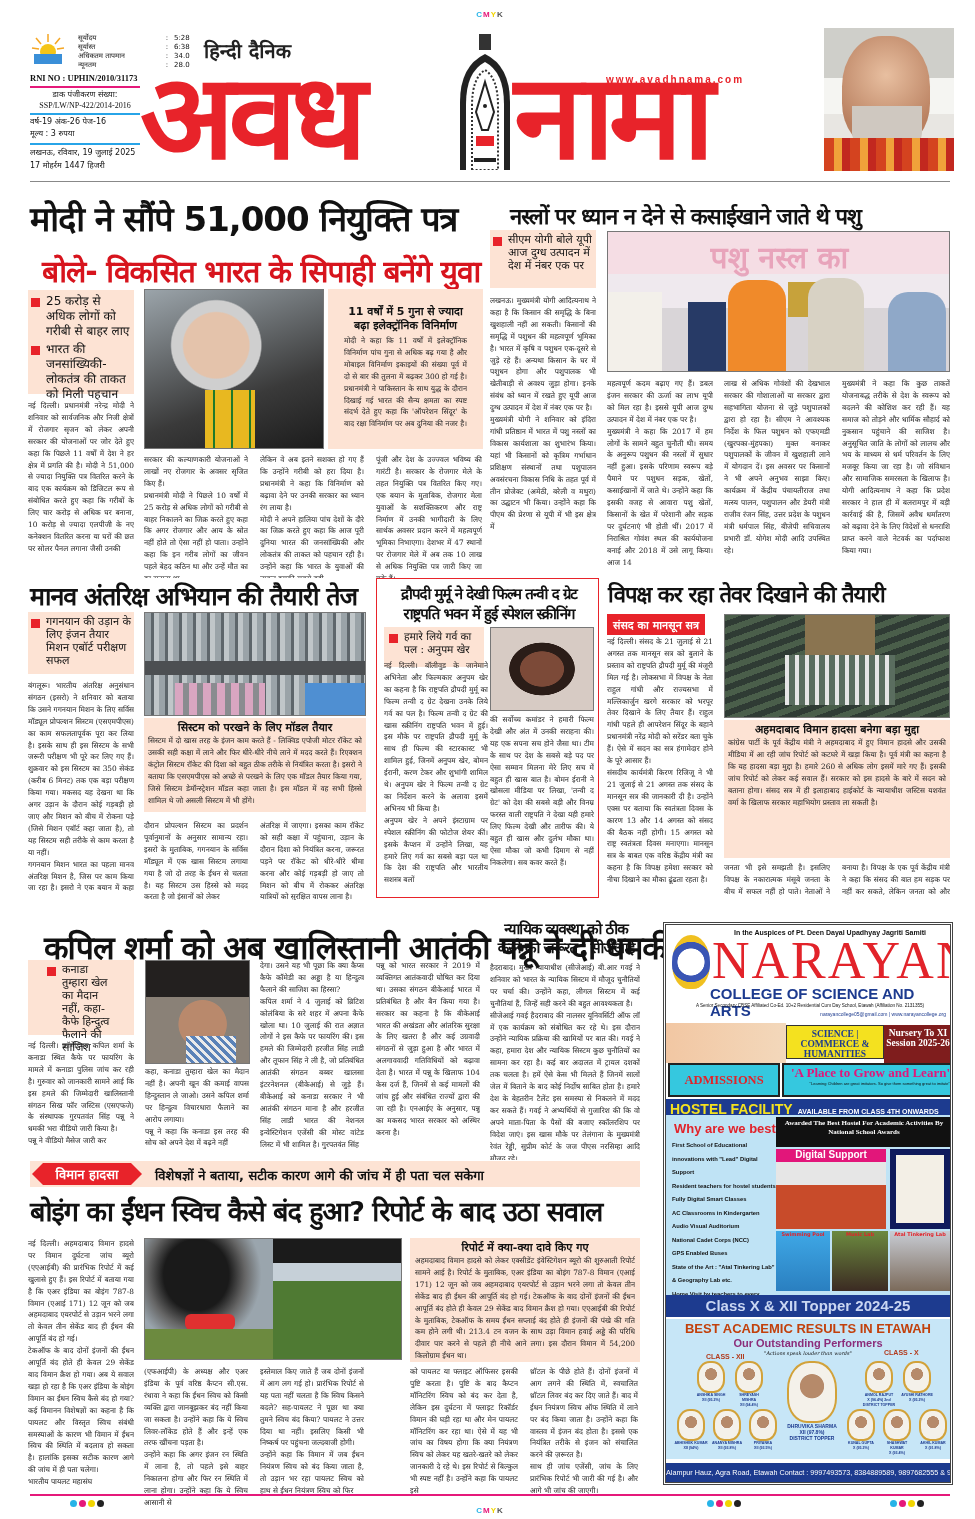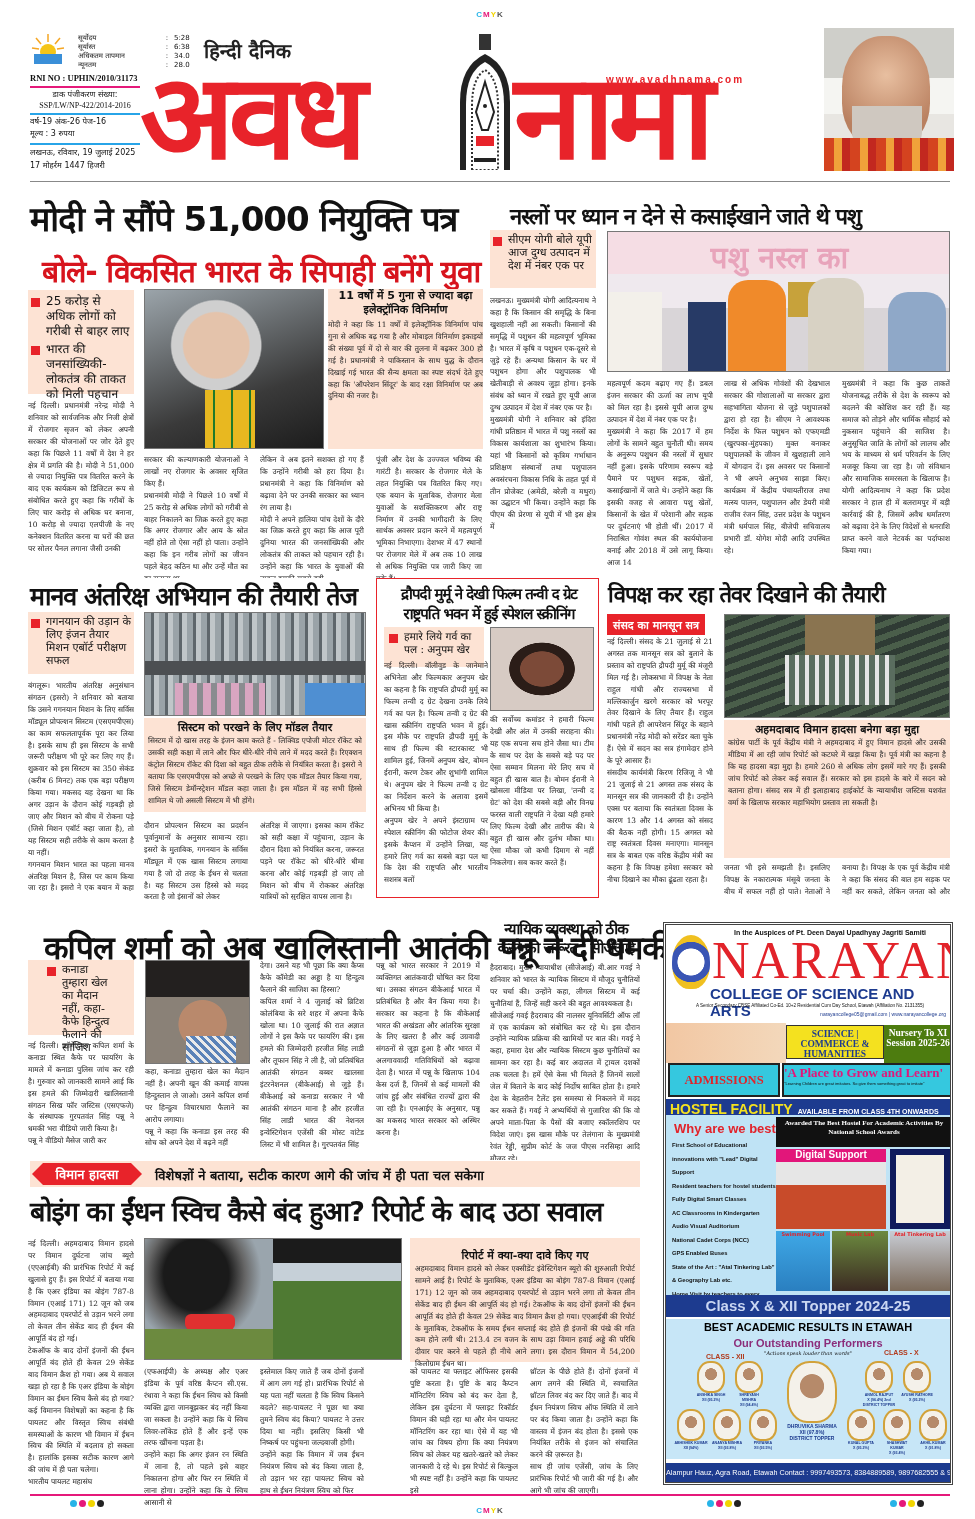--- a/index.html
+++ b/index.html
@@ -125,21 +125,21 @@
   </ul>
 </div>
 <div class="abs txt" style="left:28px;top:400px;width:106px;height:178px">नई दिल्ली। प्रधानमंत्री नरेन्द्र मोदी ने शनिवार को सार्वजनिक और निजी क्षेत्रों में रोजगार सृजन को लेकर अपनी सरकार की योजनाओं पर जोर देते हुए कहा कि पिछले 11 वर्षों में देश ने हर क्षेत्र में प्रगति की है। मोदी ने 51,000 से ज्यादा नियुक्ति पत्र वितरित करने के बाद एक कार्यक्रम को डिजिटल रूप से संबोधित करते हुए कहा कि गरीबों के लिए चार करोड़ से अधिक घर बनाना, 10 करोड़ से ज्यादा एलपीजी के नए कनेक्शन वितरित करना या घरों की छत पर सोलर पैनल लगाना जैसी उनकी</div>
 <div class="abs photo" style="left:144px;top:289px;width:180px;height:160px;background:radial-gradient(circle at 40% 35%,#e4c3ab 0 22%,#cfcfcf 23% 30%,transparent 31%),linear-gradient(160deg,#9ba4aa,#3a3a3a 65%,#1c1c1c);">
   <div style="position:absolute;left:60px;top:100px;width:50px;height:60px;background:repeating-linear-gradient(90deg,#e8b820 0 8px,#1f7a2a 8px 10px,#e8b820 10px 18px)"></div>
 </div>
 <div class="abs txt" style="left:144px;top:454px;width:104px;height:124px;white-space:pre-line">सरकार की कल्याणकारी योजनाओं ने लाखों नए रोजगार के अवसर सृजित किए हैं।
 प्रधानमंत्री मोदी ने पिछले 10 वर्षों में 25 करोड़ से अधिक लोगों को गरीबी से बाहर निकालने का जिक्र करते हुए कहा कि अगर रोजगार और आय के स्रोत नहीं होते तो ऐसा नहीं हो पाता। उन्होंने कहा कि इन गरीब लोगों का जीवन पहले बेहद कठिन था और उन्हें मौत का डर सताता था</div>
 <div class="abs txt" style="left:260px;top:454px;width:104px;height:124px;white-space:pre-line">लेकिन वे अब इतने सशक्त हो गए हैं कि उन्होंने गरीबी को हरा दिया है। प्रधानमंत्री ने कहा कि विनिर्माण को बढ़ावा देने पर उनकी सरकार का ध्यान रंग लाया है।
 मोदी ने अपने हालिया पांच देशों के दौरे का जिक्र करते हुए कहा कि आज पूरी दुनिया भारत की जनसांख्यिकी और लोकतंत्र की ताकत को पहचान रही है। उन्होंने कहा कि भारत के युवाओं की ताकत इसकी सबसे बड़ी</div>
-<div class="abs pinkbox" style="left:328px;top:289px;width:155px;height:160px;padding:0">
+<div class="abs pinkbox" style="left:328px;top:289px;width:155px;height:160px;padding:16px">
   <div class="subhead">11 वर्षों में 5 गुना से ज्यादा बढ़ा इलेक्ट्रॉनिक विनिर्माण</div>
   <div class="txt" style="height:120px;margin-top:2px">मोदी ने कहा कि 11 वर्षों में इलेक्ट्रॉनिक विनिर्माण पांच गुना से अधिक बढ़ गया है और मोबाइल विनिर्माण इकाइयों की संख्या पूर्व में दो से बार की तुलना में बढ़कर 300 हो गई है। प्रधानमंत्री ने पाकिस्तान के साथ युद्ध के दौरान दिखाई गई भारत की सैन्य क्षमता का स्पष्ट संदर्भ देते हुए कहा कि 'ऑपरेशन सिंदूर' के बाद रक्षा विनिर्माण पर अब दुनिया की नजर है।</div>
 </div>
 <div class="abs txt" style="left:376px;top:454px;width:106px;height:124px">पूंजी और देश के उज्ज्वल भविष्य की गारंटी है। सरकार के रोजगार मेले के तहत नियुक्ति पत्र वितरित किए गए। एक बयान के मुताबिक, रोजगार मेला युवाओं के सशक्तिकरण और राष्ट्र निर्माण में उनकी भागीदारी के लिए सार्थक अवसर प्रदान करने में महत्वपूर्ण भूमिका निभाएगा। देशभर में 47 स्थानों पर रोजगार मेले में अब तक 10 लाख से अधिक नियुक्ति पत्र जारी किए जा चुके हैं।</div>
 
 <div class="abs h-big" style="left:510px;top:200px;font-size:22px">नस्लों पर ध्यान न देने से कसाईखाने जाते थे पशु</div>
 <div class="abs pinkbox" style="left:490px;top:230px;width:106px;height:58px;padding:3px 2px">
   <ul class="bullets" style="font-size:11px;line-height:13px">
       <li>सीएम योगी बोले यूपी आज दुग्ध उत्पादन में देश में नंबर एक पर</li>
     </ul>
@@ -240,42 +240,42 @@
   <div style="flex:1;background:radial-gradient(ellipse at 40% 30%,#1a1a1a 0 30%,#666 45%,#9aa5ad 60%);position:relative">
     <div style="position:absolute;left:40px;top:75px;width:50px;height:16px;background:#e03030;border-radius:6px"></div>
     <div style="position:absolute;left:0;bottom:0;width:100%;height:30px;background:#6c8a3f"></div>
   </div>
   <div style="flex:1;background:linear-gradient(#1b1b1b 0 20%,#c6d0d8 20% 35%,#4f7a33 35%)"></div>
 </div>
 <div class="abs txt" style="left:144px;top:1366px;width:104px;height:144px;white-space:pre-line">(एफआईपी) के अध्यक्ष और एअर इंडिया के पूर्व वरिष्ठ कैप्टन सी.एस. रंधावा ने कहा कि ईंधन स्विच को किसी व्यक्ति द्वारा जानबूझकर बंद नहीं किया जा सकता है। उन्होंने कहा कि ये स्विच लिवर-लॉकेड होते हैं और इन्हें एक तरफ खींचना पड़ता है।
 उन्होंने कहा कि अगर इंजन रन स्थिति में लाना है, तो पहले इसे बाहर निकालना होगा और फिर रन स्थिति में लाना होगा। उन्होंने कहा कि ये स्विच आसानी से</div>
 <div class="abs txt" style="left:260px;top:1366px;width:104px;height:144px;white-space:pre-line">इस्तेमाल किए जाते हैं जब दोनों इंजनों में आग लग गई हो। प्रारंभिक रिपोर्ट से यह पता नहीं चलता है कि स्विच किसने बदले? सह-पायलट ने पूछा था क्या तुमने स्विच बंद किया? पायलट ने उत्तर दिया था नहीं। इसलिए किसी भी निष्कर्ष पर पहुंचना जल्दबाजी होगी।
 उन्होंने कहा कि विमान में जब ईंधन नियंत्रण स्विच को बंद किया जाता है, तो उड़ान भर रहा पायलट स्विच को हाथ से ईंधन नियंत्रण स्विच को फिर</div>
-<div class="abs pinkbox" style="left:410px;top:1238px;width:230px;height:124px;padding:11px 5px">
+<div class="abs pinkbox" style="left:410px;top:1238px;width:230px;height:124px;padding:3px 5px">
   <div class="subhead">रिपोर्ट में क्या-क्या दावे किए गए</div>
   <div class="txt" style="height:104px">अहमदाबाद विमान हादसे को लेकर एक्सीडेंट इंवेस्टिगेशन ब्यूरो की शुरुआती रिपोर्ट सामने आई है। रिपोर्ट के मुताबिक, एअर इंडिया का बोइंग 787-8 विमान (एआई 171) 12 जून को जब अहमदाबाद एयरपोर्ट से उड़ान भरने लगा तो केवल तीन सेकेंड बाद ही ईंधन की आपूर्ति बंद हो गई। टेकऑफ के बाद दोनों इंजनों की ईंधन आपूर्ति बंद होते ही केवल 29 सेकेंड बाद विमान क्रैश हो गया। एएआईबी की रिपोर्ट के मुताबिक, टेकऑफ के समय ईंधन सप्लाई बंद होते ही इंजनों की पंखे की गति कम होने लगी थी। 213.4 टन वजन के साथ उड़ा विमान हवाई अड्डे की परिधि दीवार पार करने से पहले ही नीचे आने लगा। इस दौरान विमान में 54,200 किलोग्राम ईंधन था।</div>
 </div>
 <div class="abs txt" style="left:410px;top:1366px;width:108px;height:144px">को पायलट या फ्लाइट ऑफिसर इसकी पुष्टि करता है। पुष्टि के बाद कैप्टन मॉनिटरिंग स्विच को बंद कर देता है, लेकिन इस दुर्घटना में फ्लाइट रिकॉर्डर विमान की घड़ी रहा था और मेन पायलट मॉनिटरिंग कर रहा था। ऐसे में यह भी जांच का विषय होगा कि क्या नियंत्रण स्विच को लेकर यह खतरे-खतरे को लेकर जानकारी दे रहे थे। इस रिपोर्ट से बिल्कुल भी स्पष्ट नहीं है। उन्होंने कहा कि पायलट इसे</div>
 <div class="abs txt" style="left:530px;top:1366px;width:108px;height:144px;white-space:pre-line">थ्रॉटल के पीछे होते हैं। दोनों इंजनों में आग लगने की स्थिति में, स्वचालित थ्रॉटल लिवर बंद कर दिए जाते हैं। बाद में ईंधन नियंत्रण स्विच ऑफ स्थिति में लाने पर बंद किया जाता है। उन्होंने कहा कि वास्तव में इंजन बंद होता है। इससे एक नियंत्रित तरीके से इंजन को संचालित करने की ज़रूरत है।
 साथ ही जांच एजेंसी, जांच के लिए प्रारंभिक रिपोर्ट भी जारी की गई है। और आगे भी जांच की जाएगी।</div>
 
 <div class="abs ad" style="left:663px;top:922px;width:290px;height:563px">
   <div style="position:absolute;left:0;top:0;width:100%;height:108px;background:#fff">
     <div style="position:absolute;left:44px;top:4px;width:240px;font-size:7px;font-weight:bold;font-family:'Liberation Sans',sans-serif;text-align:center">In the Auspices of Pt. Deen Dayal Upadhyay Jagriti Samiti</div>
     <div style="position:absolute;left:6px;top:10px;width:38px;height:54px;border-radius:50% 50% 45% 45%;background:radial-gradient(circle,#fff 0 40%,#3a55b4 42% 60%,#f0c020 62%)"></div>
     <div style="position:absolute;left:46px;top:12px;font-family:'Liberation Serif',serif;font-size:52px;line-height:48px;color:#e2232a;letter-spacing:2px">NARAYAN</div>
     <div style="position:absolute;left:44px;top:60px;font-family:'Liberation Sans',sans-serif;font-weight:bold;font-size:15px;color:#1d3b8f">COLLEGE OF SCIENCE AND ARTS</div>
     <div style="position:absolute;left:2px;top:78px;width:284px;font-family:'Liberation Sans',sans-serif;font-size:4.6px;text-align:center">A Senior Secondary CBSE Affiliated Co-Ed. 10+2 Residential Cum Day School, Etawah (Affiliation No. 2131355)</div>
     <div style="position:absolute;right:4px;top:86px;font-family:'Liberation Sans',sans-serif;font-size:5px;color:#1d3b8f">narayancollege05@gmail.com | www.narayancollege.org</div>
   </div>
   <div style="position:absolute;left:0;top:98px;width:120px;height:40px;background:linear-gradient(90deg,#f2c7a3,#f3d8bb)"></div>
   <div style="position:absolute;left:120px;top:100px;width:98px;height:34px;background:#f4e11f;border:1px solid #333;font-family:'Liberation Serif',serif;font-weight:bold;font-size:9.5px;color:#1d3b8f;text-align:center;padding:3px 2px">SCIENCE | COMMERCE &amp; HUMANITIES</div>
-  <div style="position:absolute;left:218px;top:100px;width:68px;height:46px;background:#4d7c0f;color:#fff;font-family:'Liberation Serif',serif;font-weight:bold;font-size:9.5px;text-align:center;padding:3px 2px">Nursery To XI Session 2025-26</div>
+  <div style="position:absolute;left:218px;top:100px;width:68px;height:46px;background:#7f1d1d;color:#fff;font-family:'Liberation Serif',serif;font-weight:bold;font-size:9.5px;text-align:center;padding:3px 2px">Nursery To XI Session 2025-26</div>
   <div style="position:absolute;left:2px;top:138px;width:112px;height:34px;background:#35c8df;border:2px solid #222;font-family:'Liberation Serif',serif;font-weight:bold;font-size:12.5px;color:#e2232a;text-align:center;line-height:30px">ADMISSIONS OPEN</div>
-  <div style="position:absolute;left:116px;top:138px;width:170px;height:34px;background:#35c8df;border:2px solid #222;text-align:left">
+  <div style="position:absolute;left:116px;top:138px;width:170px;height:34px;background:#35c8df;border:2px solid #222;text-align:right">
     <div style="font-family:'Liberation Serif',serif;font-weight:bold;font-size:13px;color:#e2167a">'A Place to Grow and Learn'</div>
     <div style="font-family:'Liberation Sans',sans-serif;font-size:4px">"Learning Children are great imitators. So give them something great to imitate"</div>
   </div>
   <div style="position:absolute;left:0;top:174px;width:100%;height:16px;background:#1d3b8f;white-space:nowrap;padding-left:4px">
     <span style="font-family:'Liberation Sans',sans-serif;font-weight:bold;font-size:14px;color:#f4e11f">HOSTEL FACILITY</span>
     <span style="font-family:'Liberation Sans',sans-serif;font-weight:bold;font-size:7px;color:#fff">AVAILABLE FROM CLASS 4TH ONWARDS</span>
   </div>
   <div style="position:absolute;left:0;top:190px;width:100%;height:180px;background:#bfe3f5"></div>
   <div style="position:absolute;left:8px;top:196px;font-family:'Liberation Sans',sans-serif;font-weight:bold;font-size:13px;color:#e2232a">Why are we best...</div>
   <ul style="position:absolute;left:6px;top:214px;width:104px;list-style:none;font-family:'Liberation Sans',sans-serif;font-size:5.8px;line-height:13.5px;font-weight:bold">
@@ -300,21 +300,21 @@
       <div style="font-size:5px;color:#e2232a;font-weight:bold;text-align:center">Swimming Pool</div>
     </div>
   <div style="position:absolute;left:166px;top:306px;width:56px;height:60px;background:linear-gradient(#6c8a3f,#3b2a22)">
       <div style="font-size:5px;color:#e2232a;font-weight:bold;text-align:center">Music Lab</div>
     </div>
   <div style="position:absolute;left:224px;top:306px;width:60px;height:60px;background:linear-gradient(#c8ccd4,#7b6a5a)">
       <div style="font-size:5px;color:#e2232a;font-weight:bold;text-align:center">Atal Tinkering Lab</div>
     </div>
   <div style="position:absolute;left:0;top:370px;width:100%;height:22px;background:#1d3b8f;font-family:'Liberation Sans',sans-serif;font-weight:bold;font-size:15px;color:#c9d6f2;text-align:center;line-height:22px">Class X &amp; XII Topper 2024-25</div>
   <div style="position:absolute;left:0;top:394px;width:100%;height:140px;background:#c7e6f7"></div>
-  <div style="position:absolute;left:0;top:396px;width:100%;font-family:'Liberation Sans',sans-serif;font-weight:bold;font-size:11px;color:#000000;text-align:center">BEST ACADEMIC RESULTS IN ETAWAH</div>
+  <div style="position:absolute;left:0;top:396px;width:100%;font-family:'Liberation Sans',sans-serif;font-weight:bold;font-size:13px;color:#c2410c;text-align:center">BEST ACADEMIC RESULTS IN ETAWAH</div>
   <div style="position:absolute;left:0;top:412px;width:100%;font-family:'Liberation Sans',sans-serif;font-weight:bold;font-size:11px;color:#8b2d7a;text-align:center">Our Outstanding Performers</div>
   <div style="position:absolute;left:0;top:425px;width:100%;font-family:'DejaVu Serif',serif;font-style:italic;font-size:5px;text-align:center">"Actions speak louder than words"</div>
   <div style="position:absolute;left:40px;top:428px;font-family:'Liberation Sans',sans-serif;font-weight:bold;font-size:7px;color:#b23a1c">CLASS - XII</div>
   <div style="position:absolute;left:218px;top:424px;font-family:'Liberation Sans',sans-serif;font-weight:bold;font-size:7px;color:#b23a1c">CLASS - X</div>
   <div id="toppers" style="position:absolute;left:0;top:436px;width:100%;height:98px">
       <div style="position: absolute; left: 28px; top: 0px; width: 34px; text-align: center; font-family: &quot;Liberation Sans&quot;, sans-serif; font-weight: bold; font-size: 3.6px; line-height: 5px; color: rgb(29, 59, 143);">
         <div style="margin: 0px auto; width: 28px; height: 32px; border-radius: 45% 45% 40% 40%; border: 2px solid rgb(210, 162, 58); background: radial-gradient(circle at 50% 40%, rgb(182, 138, 106) 0px, rgb(182, 138, 106) 28%, rgb(244, 241, 234) 30%);"></div>
         <div>ANSHIKA SINGH</div>
         <div>XII (95.2%)</div>
       </div>

